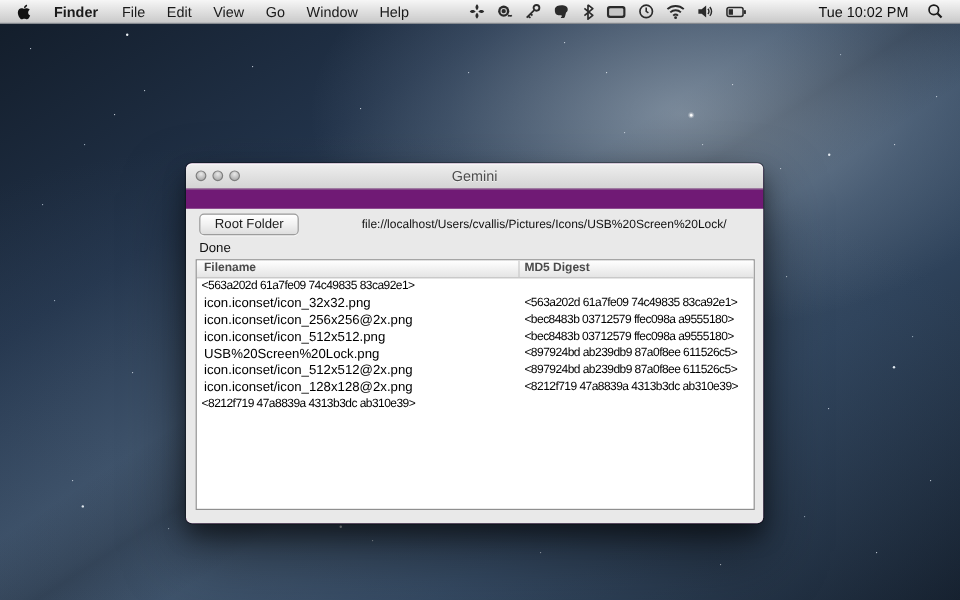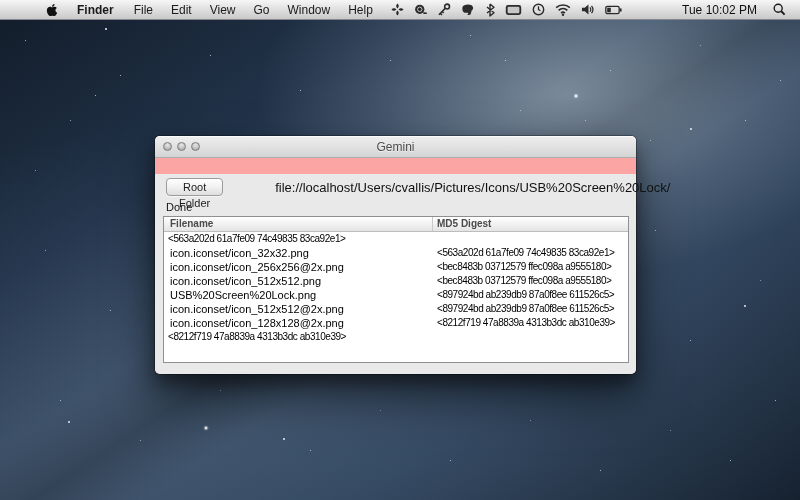--- a/index.html
+++ b/index.html
@@ -27,55 +27,55 @@
   .s2{box-shadow:205px 427px #fff,283px 438px #eef3f7,68px 421px #dfe7ee,575px 95px #f4f7fa,
     690px 128px #e6ecf2,105px 28px #eef3f7,744px 305px #dfe7ee,475px 205px #eef3f7;
     width:2px;height:2px;}
   .glow{position:absolute;width:6px;height:6px;border-radius:50%;
     background:radial-gradient(circle,#fff 0%,rgba(255,255,255,.35) 40%,transparent 70%);}
 
   
   .menubar{position:absolute;top:0;left:0;right:0;height:19px;z-index:20;
     background:linear-gradient(#f6f6f6,#c9c9c9);
     border-bottom:1px solid rgba(40,48,58,.55);
-    display:flex;align-items:flex-end;font-size:12px;color:#1a1a1a;padding-left:32px;}
+    display:flex;align-items:flex-end;font-size:12px;color:#1a1a1a;}
   .apple{display:flex;align-items:center;padding:0 10px 0 14px;height:100%;}
   .apple svg{width:12px;height:14px;fill:#111;}
   .menus{display:flex;height:100%;}
   .menubar-item{display:flex;align-items:center;padding:0 9px;height:100%;}
   .menus .menubar-item:first-child{font-weight:bold;padding-right:11px;}
   .extras{margin-left:auto;display:flex;align-items:center;height:100%;}
   .extra{display:flex;align-items:center;justify-content:center;height:100%;padding:0 5px;}
   .extra svg{display:block;}
   .clock{padding:0 8px 0 7px;font-size:12px;color:#111;margin-left:48px;}
   .spotlight{padding:0 14px 0 8px;}
 
   
-  .window{position:absolute;left:155px;top:136px;width:481px;height:238px;z-index:10;
+  .window{position:absolute;left:155px;top:136px;width:481px;height:300px;z-index:10;
     border-radius:5px;display:flex;flex-direction:column;
-    background:#fca5a5;
+    background:#701a75;
     box-shadow:0 0 0 1px rgba(0,0,0,.30),0 10px 18px rgba(0,0,0,.42),0 24px 50px rgba(0,0,0,.5);}
   .titlebar{position:relative;height:21px;flex:0 0 21px;border-radius:5px 5px 0 0;
     background:linear-gradient(#efefef,#d4d4d4);
     border-bottom:1px solid #aeaeae;
     box-shadow:inset 0 1px 0 rgba(255,255,255,.75);
     display:flex;align-items:center;}
   .lights{display:flex;gap:5px;padding-left:8px;}
   .light{width:9px;height:9px;border-radius:50%;border:1px solid #7e7e7e;box-sizing:border-box;
     background:radial-gradient(circle at 50% 30%,#e9e9e9,#bcbcbc 60%,#9d9d9d);}
   .wtitle{position:absolute;left:0;right:0;text-align:center;font-size:12px;color:#4c4c4c;
     text-shadow:0 1px 0 rgba(255,255,255,.6);}
   .content{flex:1;display:flex;flex-direction:column;border-radius:0 0 5px 5px;background:#e9e9e9;margin-top:16px;}
   .toolbar-row{margin:4px 10px 0 11px;display:flex;align-items:center;gap:8px;height:18px;}
   .btn{height:18px;padding:0 12px;font-size:11px;color:#1d1d1d;
     font-family:"Liberation Sans",sans-serif;
     border:1px solid #9c9c9c;border-radius:4px;
     background:linear-gradient(#ffffff,#f1f1f1 50%,#dedede);
     box-shadow:0 1px 0 rgba(255,255,255,.6);line-height:16px;}
-  .path{font-size:13px;color:#111;white-space:nowrap;padding-left:44px;}
+  .path{font-size:10px;color:#111;white-space:nowrap;padding-left:44px;}
   .status{margin:5px 11px 3px;font-size:11px;color:#111;}
 
   
   .table{flex:1;margin:0 7px 11px 8px;background:#fff;border:1px solid #8f8f8f;
     display:flex;flex-direction:column;overflow:hidden;}
   .thead{display:flex;flex:0 0 14px;background:linear-gradient(#ffffff,#e4e4e4);
     border-bottom:1px solid #bdbdbd;font-size:10px;color:#4a4a4a;line-height:14px;font-weight:bold;}
   .th-filename{flex:0 0 262px;padding-left:6px;border-right:1px solid #c9c9c9;}
   .th-md5{flex:1;padding-left:4px;}
   .tbody{flex:1;overflow:hidden;}

